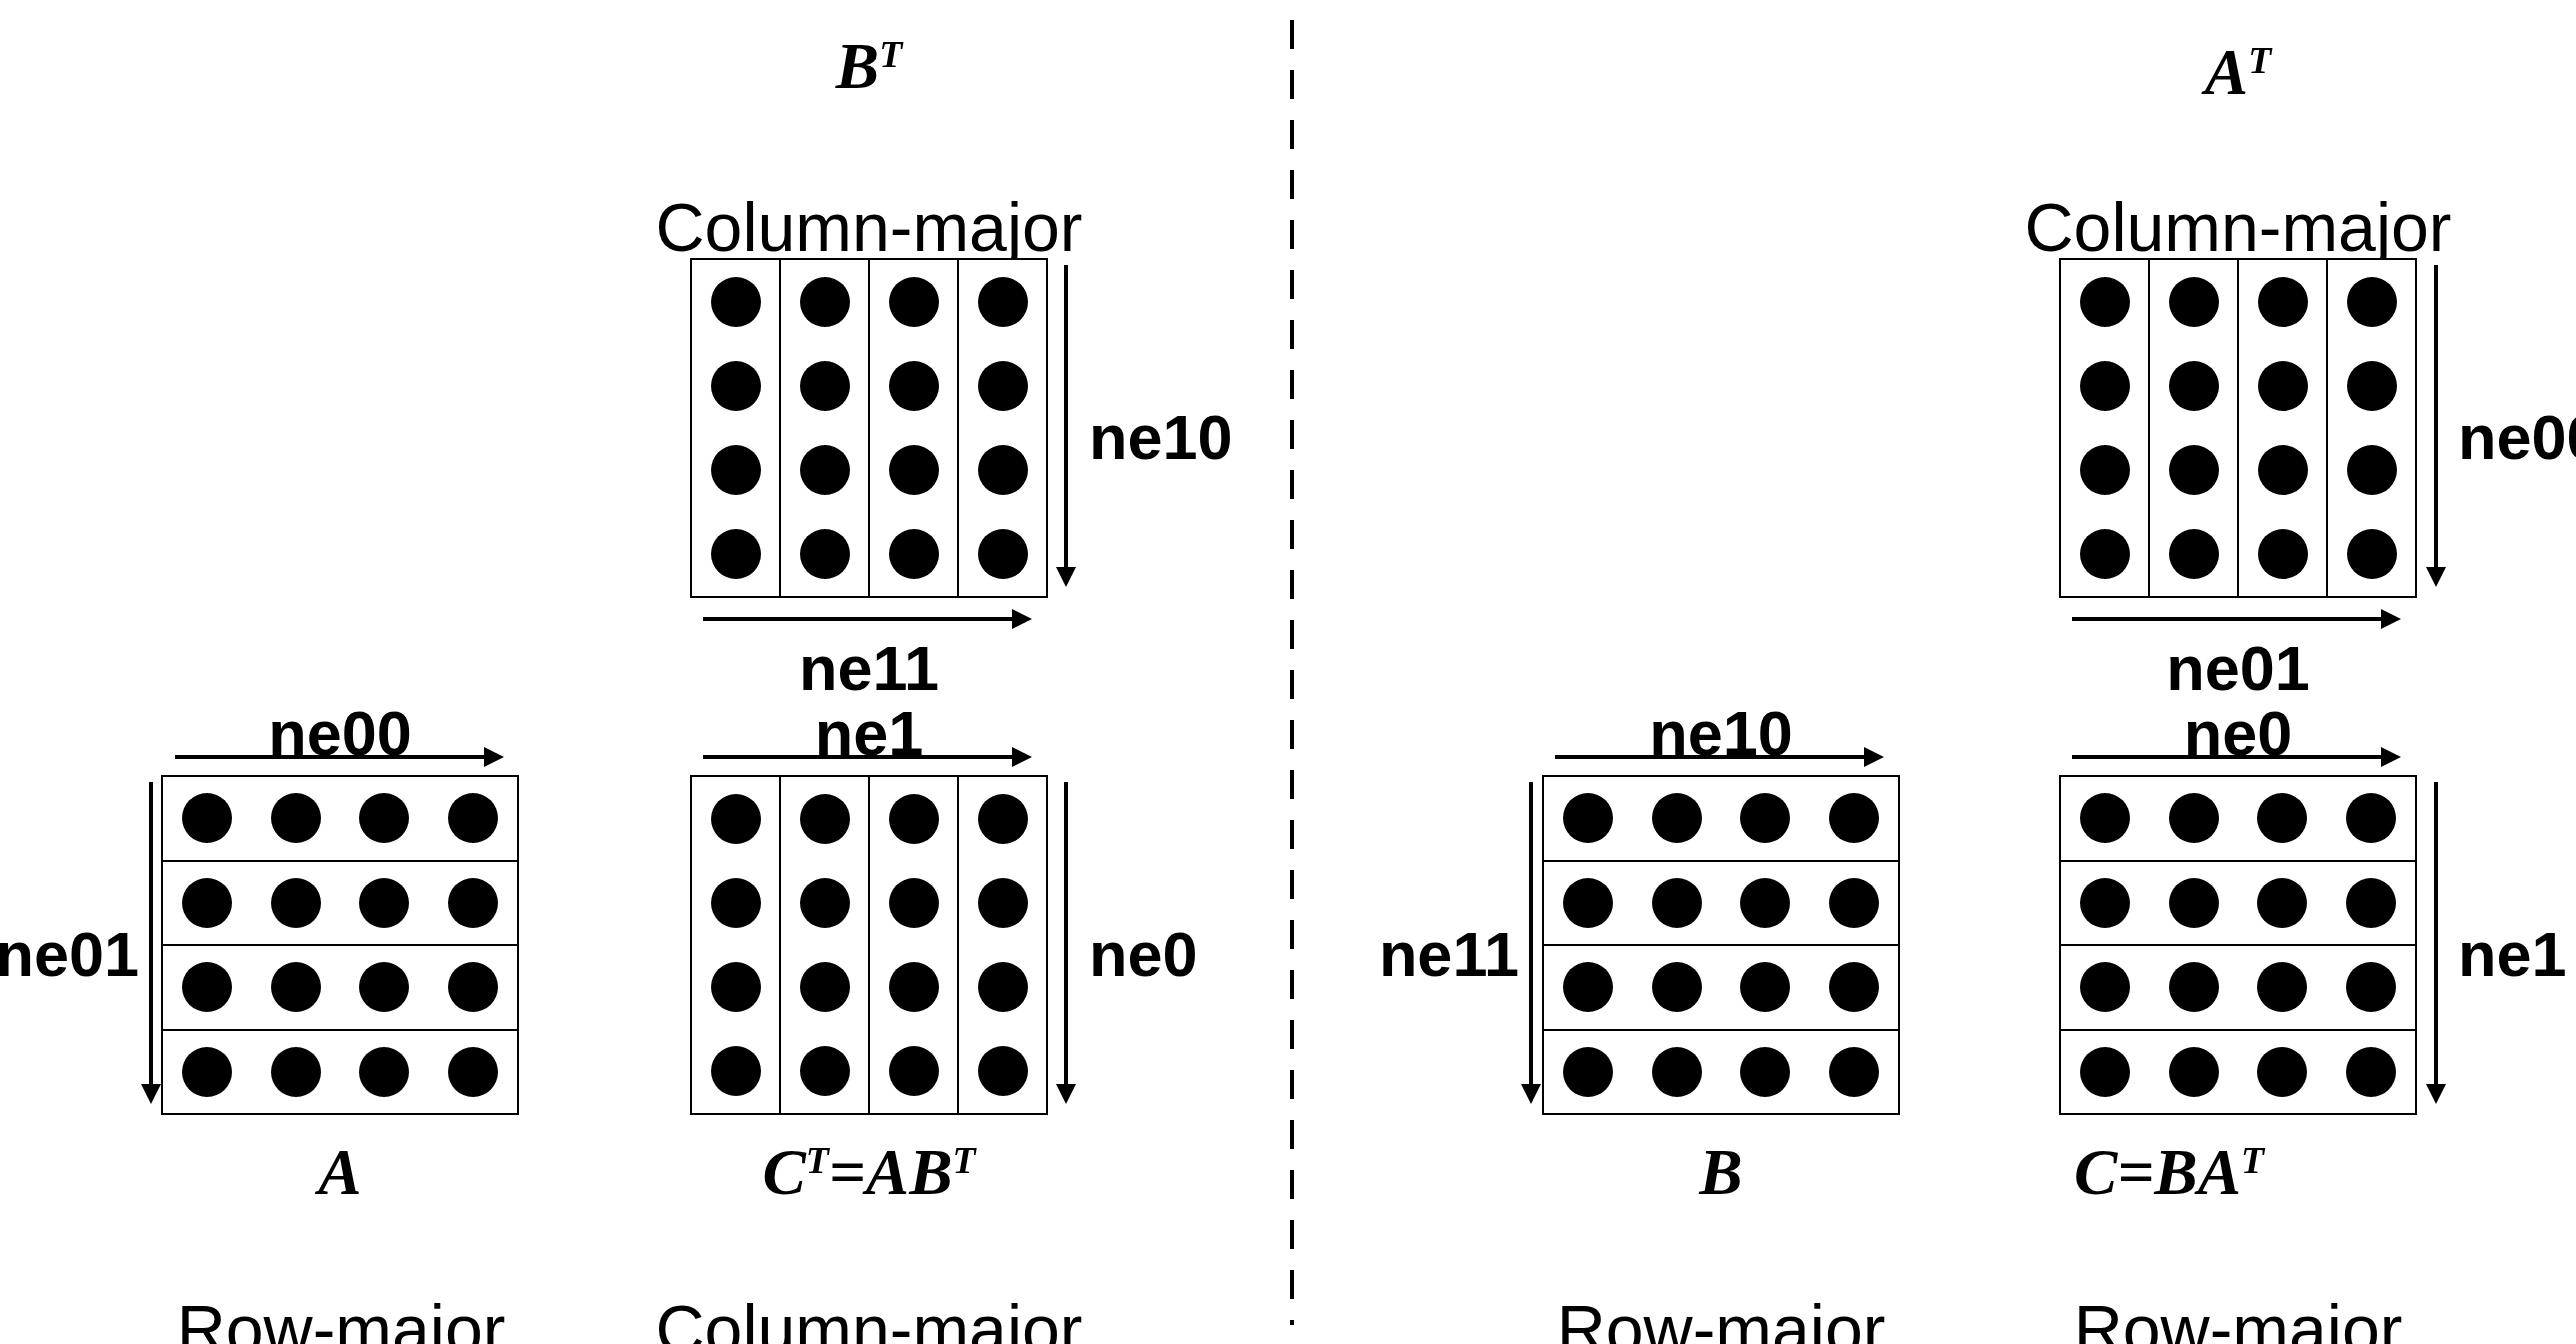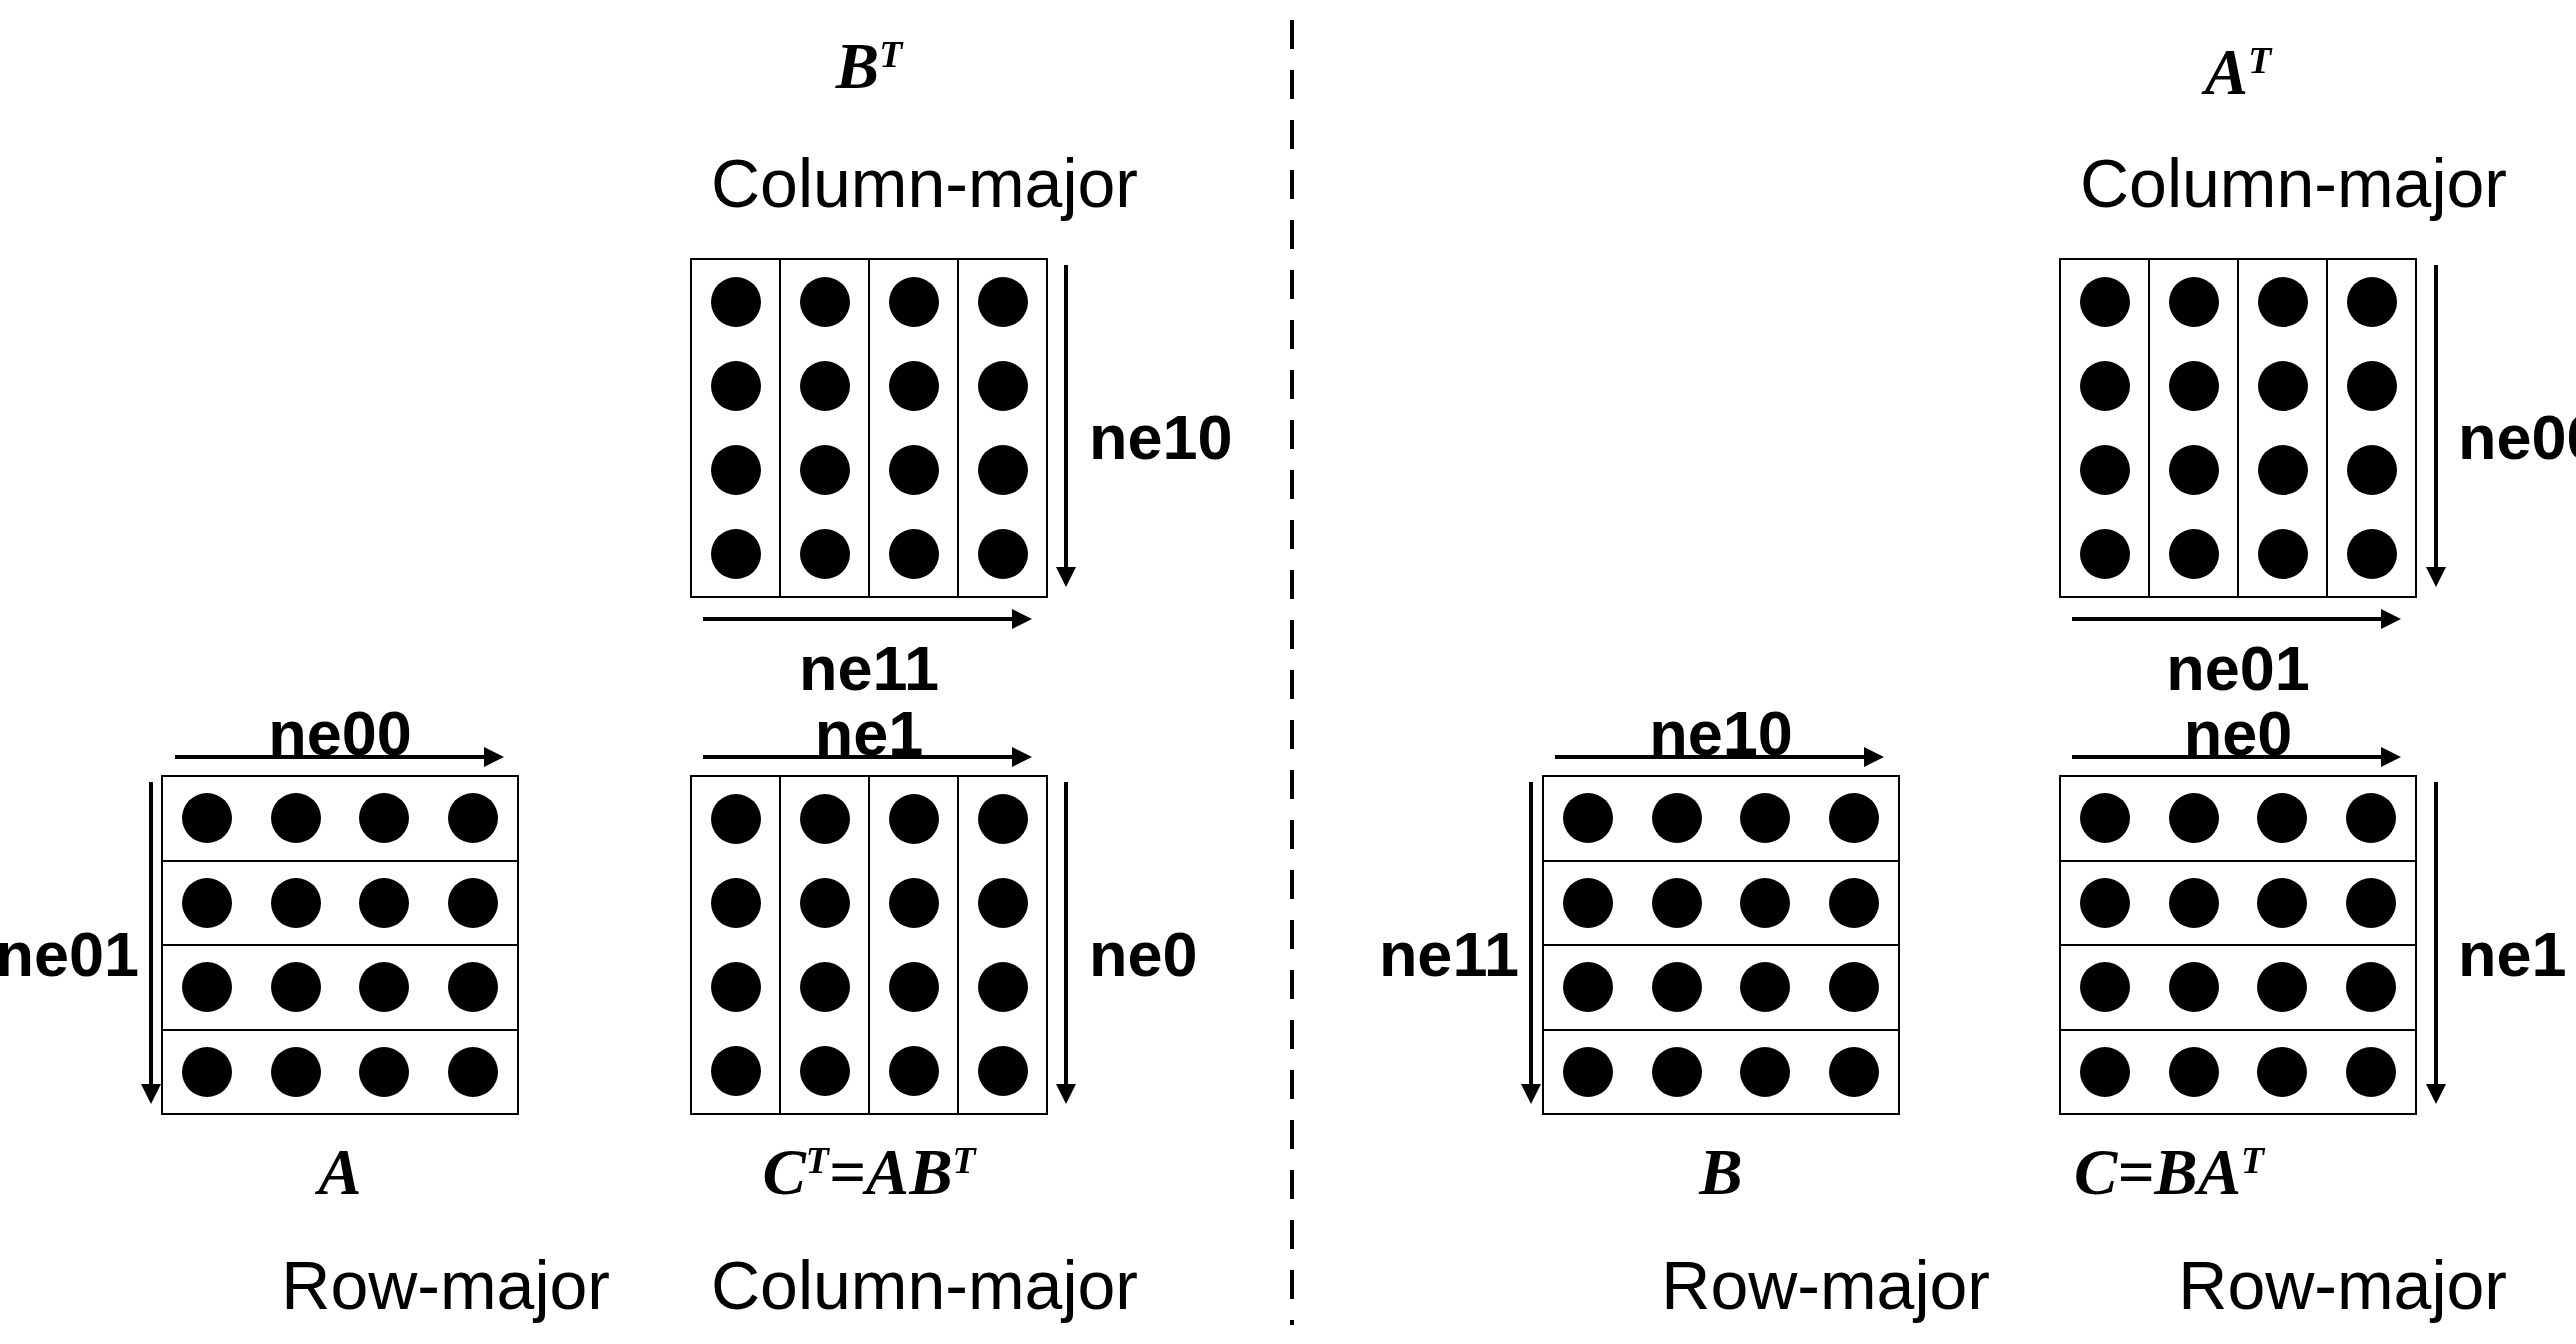--- a/index.html
+++ b/index.html
@@ -63,22 +63,23 @@
     vertical-align: baseline;
     position: relative;
     top: -0.55em;
   }
   .mlayout {
     position: absolute;
     font-family: "Liberation Sans", sans-serif;
     font-weight: 400;
     font-size: 68px;
     line-height: 1;
-    text-align: right;
+    text-align: center;
     white-space: nowrap;
+    margin-top: 44px;
   }
   .dimlabel {
     position: absolute;
     font-family: "Liberation Sans", sans-serif;
     font-weight: 700;
     font-size: 63px;
     line-height: 1.15;
     white-space: nowrap;
   }
   .dimlabel.center { text-align: center; }

